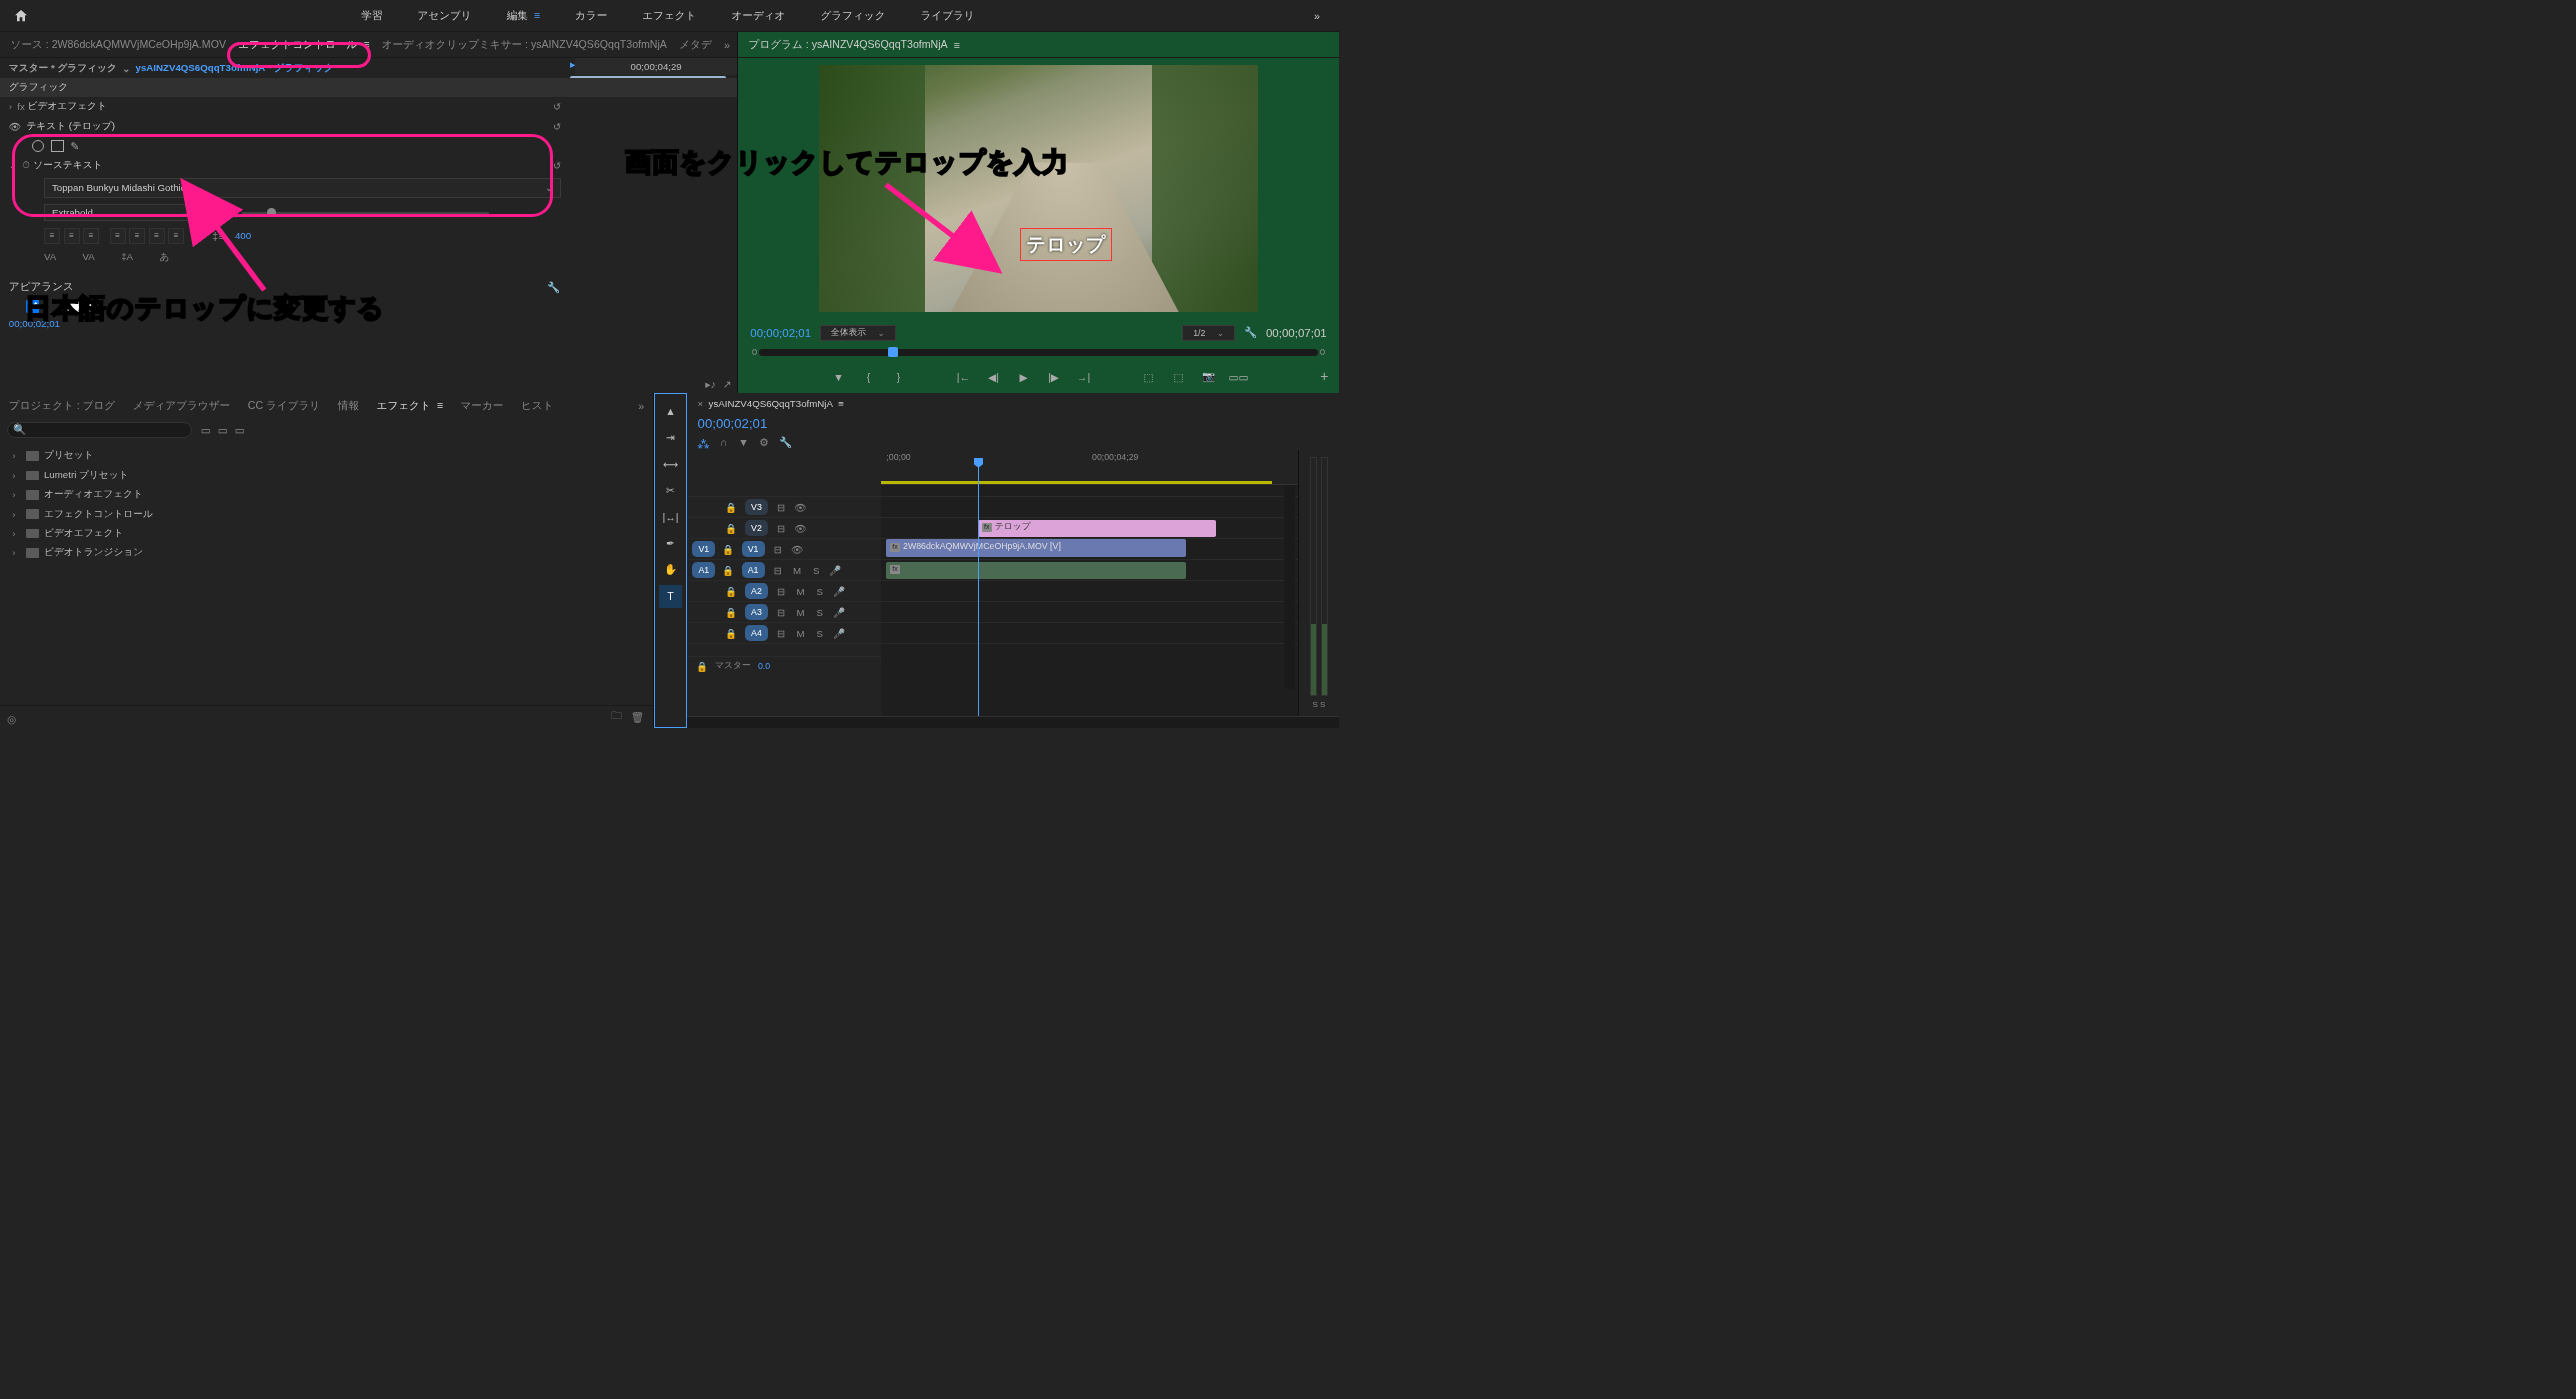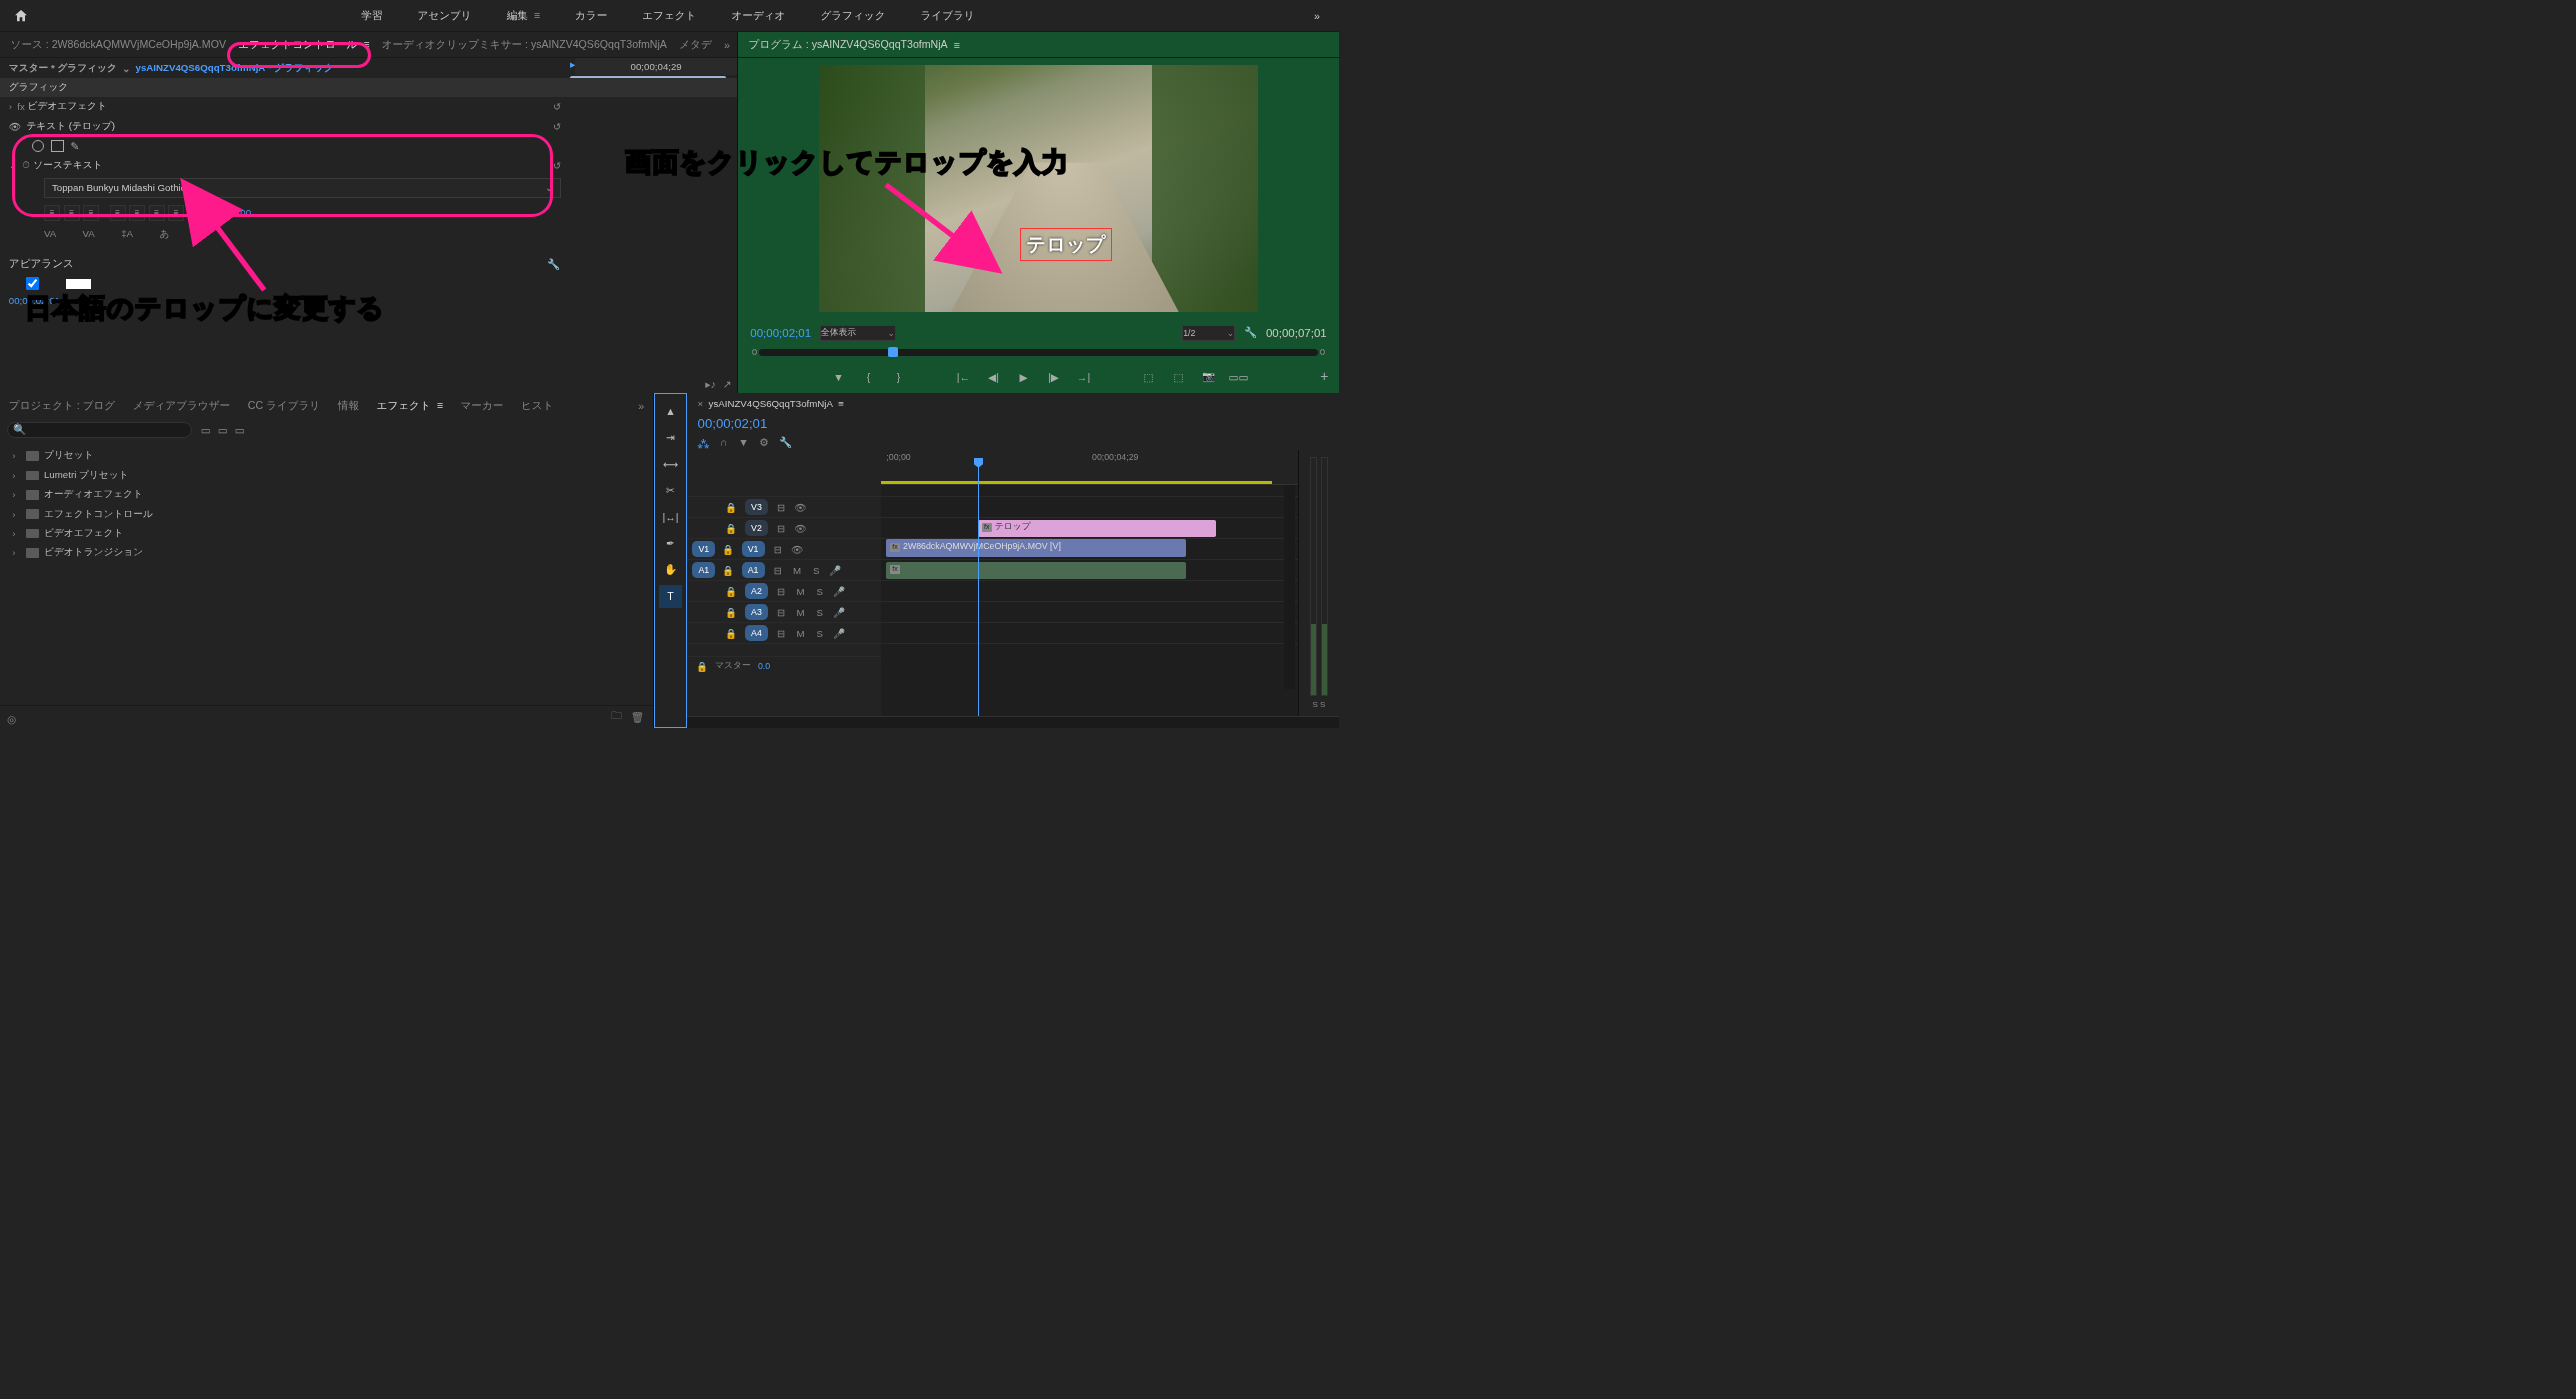--- a/index.html
+++ b/index.html
@@ -62,21 +62,21 @@
 .prog-tab { height: 26.4px; display: flex; align-items: center; padding: 0 10.6px; color: #ccc; font-size: 10.6px; border-bottom: 0.9px solid #1a1a1a; }
 .prog-canvas { flex: 1; position: relative; display: flex; justify-content: center; align-items: flex-start; padding-top: 7px; }
 .video-frame { width: 439px; height: 247px; background: linear-gradient(160deg, #3a5a2a 0%, #6a7a4a 18%, #889070 26%, #c0b8a0 50%, #a8a898 70%, #5a6a4a 95%); position: relative; overflow: hidden; }
 .vf-foliage-l { position: absolute; left: 0; top: 0; width: 106px; height: 100%; background: linear-gradient(90deg, #2a4a1a, #3a5a2a); opacity: .9; }
 .vf-foliage-r { position: absolute; right: 0; top: 0; width: 106px; height: 100%; background: linear-gradient(-90deg, #2a4a1a, #3a5a2a); opacity: .85; }
 .vf-path { position: absolute; left: 132px; right: 79px; bottom: 0; top: 97px; background: radial-gradient(ellipse at center top, #c8c0a8, #a09880); clip-path: polygon(35% 0, 65% 0, 100% 100%, 0 100%); }
 .telop-box { position: absolute; left: 201px; top: 163px; border: 0.9px solid #ff3333; padding: 1.8px 5.3px; }
 .telop-text { color: #fff; font-weight: 900; font-size: 19.4px; text-shadow: 0 0 2.6px #000; }
 .prog-controls-row { height: 23px; display: flex; align-items: center; padding: 0 12.3px; gap: 8.8px; }
 .prog-tc { color: #4a9eff; font-size: 11.5px; font-weight: 500; }
-.zoom-dd { width: 76px; height: 16px; background: #262626; border: 0.9px solid #3a3a3a; font-size: 8.8px; padding: 0 0; color: #bbb; display: flex; align-items: center; justify-content: space-between; }
+.zoom-dd { width: 76px; height: 16px; background: #262626; border: 0.9px solid #3a3a3a; font-size: 8.8px; padding: 0 10px; color: #bbb; display: flex; align-items: center; justify-content: space-between; }
 .zoom-dd::after { content: "⌄"; color: #888; }
 .prog-spacer { flex: 1; }
 .prog-scrub-row { height: 16px; padding: 0 12.3px; display: flex; align-items: center; }
 .prog-scrub { flex: 1; height: 7px; background: #1a1a1a; position: relative; border-radius: 3.5px; }
 .prog-scrub .ph { position: absolute; left: 23%; top: -1.8px; width: 10.6px; height: 10.6px; background: #4a9eff; border-radius: 1.8px; }
 .prog-ends { width: 5.3px; height: 5.3px; border: 0.9px solid #888; border-radius: 50%; margin: 0 1.8px; }
 .transport-row { height: 33px; display: flex; align-items: center; justify-content: center; gap: 14px; color: #aaa; }
 .transport-row .tb { width: 16px; height: 16px; display: flex; align-items: center; justify-content: center; cursor: pointer; }
 .transport-row .sp { width: 21px; }
 .plus-btn { position: absolute; right: 10.6px; bottom: 8.8px; color: #aaa; font-size: 14px; }
@@ -208,20 +208,27 @@
         <div class="shape-sq"></div>
         <div class="pen-ic">✎</div>
       </div>
       <div class="ec-row">
         <span class="chev">⌄</span>
           <span style="color:#888;margin-right:3.5px">⏱</span>
           <span>ソーステキスト</span>
         <span class="reset">↺</span>
       </div>
       <div class="font-dd">Toppan Bunkyu Midashi Gothic</div>
+      <div class="weight-row">
+        <div class="weight-dd">Extrabold</div>
+        <span class="num-link">100</span>
+        <div class="slider">
+            <div class="knob"></div>
+          </div>
+      </div>
       <div class="align-row">
         <div class="g">
           <div class="align-btn">≡</div>
           <div class="align-btn">≡</div>
           <div class="align-btn">≡</div>
         </div>
         <div class="g">
           <div class="align-btn">≡</div>
           <div class="align-btn">≡</div>
           <div class="align-btn">≡</div>

